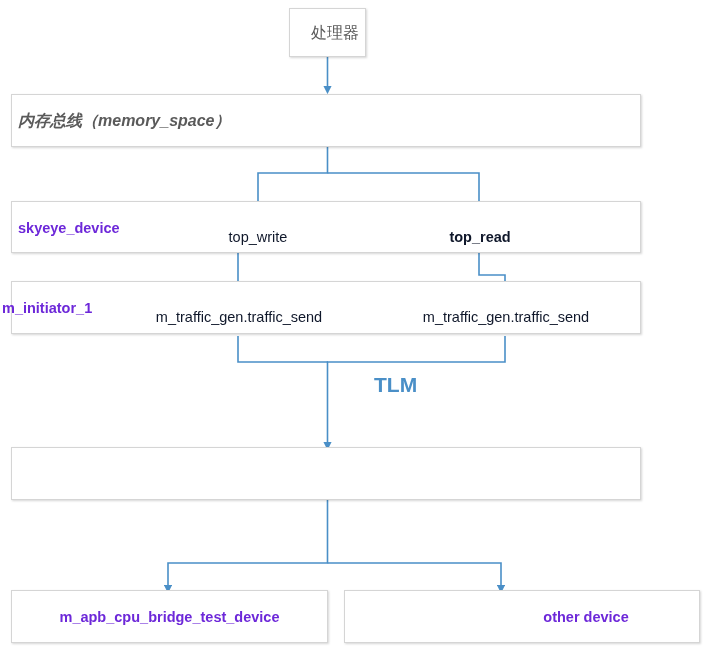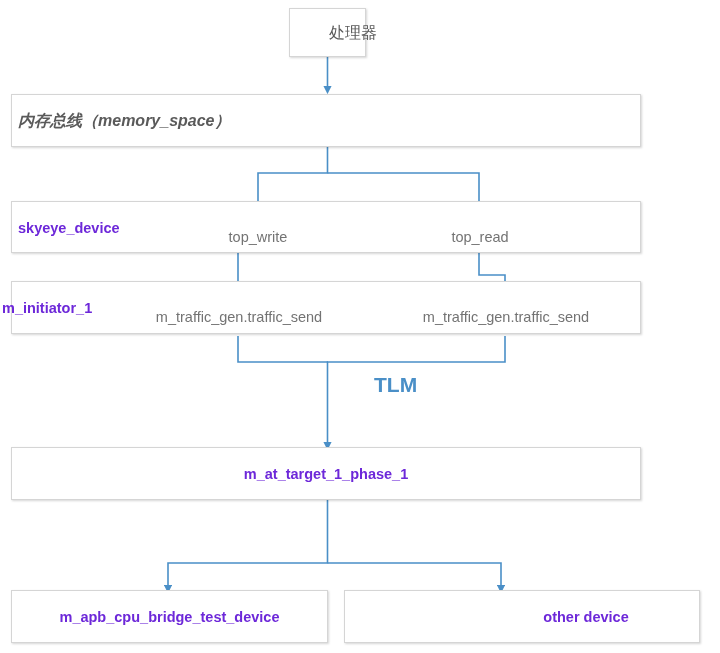--- a/index.html
+++ b/index.html
@@ -20,21 +20,21 @@
   .box {
     position: absolute;
     box-sizing: border-box;
     background: #ffffff;
     border: 1px solid #d5d5d5;
     box-shadow: 1px 1px 2px rgba(0,0,0,0.16);
   }
   .lbl {
     position: absolute;
     white-space: nowrap;
-    color: #737373;
+    color: #0f172a;
     font-size: 14.5px;
     line-height: 1;
   }
   .lbl-bold {
     font-weight: bold;
     color: #6d28d9;
   }
   .lbl-cjk {
     font-size: 16px;
     color: #5a5a5a;
@@ -86,39 +86,38 @@
 
       <path d="M 327.5 563 L 501 563 L 501 589"></path>
     </g>
     <g fill="none" stroke="#4a8fc7" stroke-width="1.6">
 
       <path d="M 238 336 L 238 362 L 328 362"></path>
     </g>
   </svg>
 
   <div class="box" style="left:289px; top:8px; width:77px; height:49px;"></div>
-  <div class="lbl lbl-cjk lbl-center" style="left:289px; top:25px; width:92px;margin-left:18px;">处理器</div>
+  <div class="lbl lbl-cjk lbl-center" style="left:289px; top:25px; width:92px;">处理器</div>
 
   <div class="box" style="left:11px; top:94px; width:630px; height:53px;"></div>
   <div class="lbl lbl-bold lbl-cjk" style="left:18px; top:113px;font-style:italic;">内存总线（memory_space）</div>
 
   <div class="box" style="left:11px; top:201px; width:630px; height:52px;"></div>
   <div class="lbl lbl-bold" style="left:18px; top:221px;">skyeye_device</div>
   <div class="lbl lbl-center" style="left:198px; top:230px; width:120px;">top_write</div>
-  <div class="lbl lbl-center" style="left:420px; top:230px; width:120px;">top_read</div>
+  <div class="lbl lbl-center" style="left:420px; top:230px; width:120px;font-weight:bold;">top_read</div>
 
   <div class="box" style="left:11px; top:281px; width:630px; height:53px;"></div>
   <div class="lbl lbl-bold" style="left:2px; top:301px;">m_initiator_1</div>
   <div class="lbl lbl-center" style="left:139px; top:310px; width:200px;">m_traffic_gen.traffic_send</div>
   <div class="lbl lbl-center" style="left:406px; top:310px; width:200px;">m_traffic_gen.traffic_send</div>
 
   <div class="lbl lbl-tlm" style="left:374px; top:374px;">TLM</div>
 
   <div class="box" style="left:11px; top:447px; width:630px; height:53px;"></div>
-  <div class="lbl lbl-bold lbl-center" style="left:11px; top:467px; width:630px;">m_at_target_1_phase_1</div>
 
   <div class="box" style="left:11px; top:590px; width:317px; height:53px;"></div>
   <div class="lbl lbl-bold lbl-center" style="left:11px; top:610px; width:317px;text-align:center;">m_apb_cpu_bridge_test_device</div>
 
   <div class="box" style="left:344px; top:590px; width:356px; height:53px;"></div>
   <div class="lbl lbl-bold lbl-center" style="left:344px; top:610px; width:388px;padding-left:48px;">other device</div>
 
 </div>
 
 </body></html>

